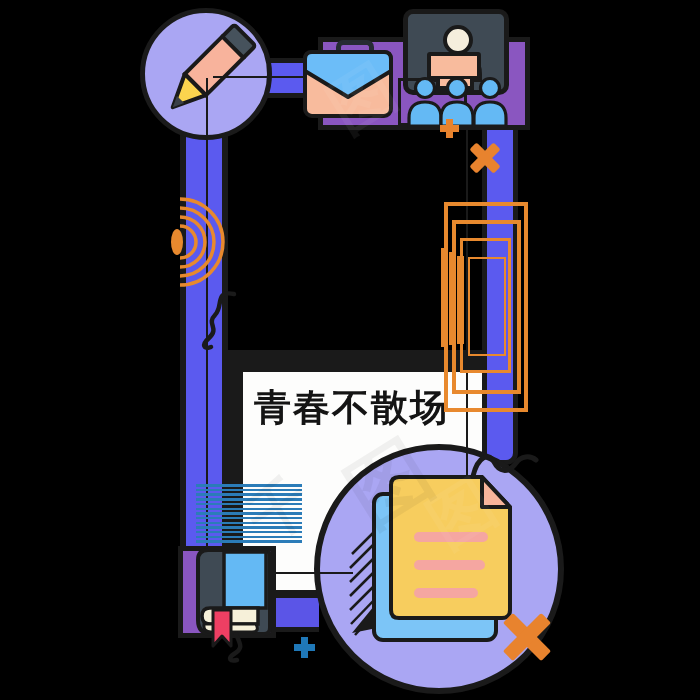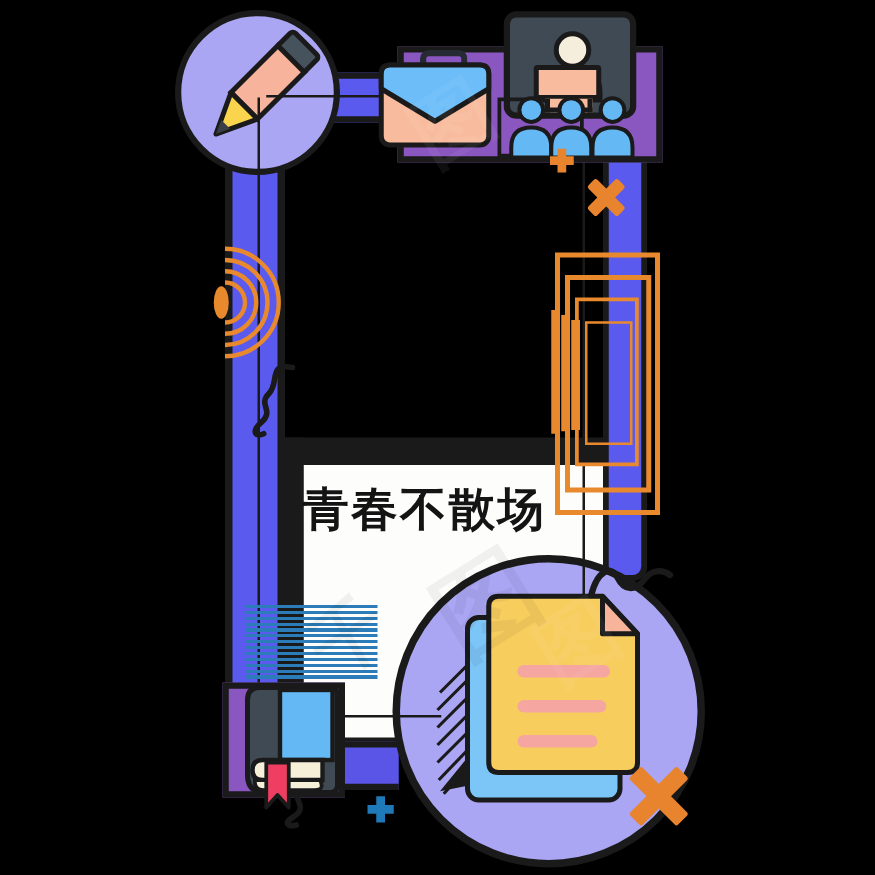--- a/index.html
+++ b/index.html
@@ -14,21 +14,21 @@
 </style>
 </head>
 <body>
 
 <div id="stage">
 
   <div class="abs" style="left:228px;top:350px;width:262px;height:23px;background:#1a1a1a;z-index:1;"></div>
   <div class="abs" style="left:228px;top:350px;width:15px;height:244px;background:#1a1a1a;z-index:1;"></div>
 
   <div class="abs" style="left:243px;top:372px;width:245px;height:222px;background:#fdfdfc;border-bottom:4px solid #1a1a1a;z-index:2;"></div>
-  <div class="abs title" style="left:242px;top:383px;z-index:3;">青春不散场</div>
+  <div class="abs title" style="left:254px;top:383px;z-index:3;">青春不散场</div>
 
   <div class="abs" style="left:180px;top:70px;width:48px;height:483px;background:#5b5aef;border-left:6px solid #1a1a1a;border-right:6px solid #1a1a1a;z-index:4;"></div>
   <div class="abs" style="left:265px;top:58px;width:55px;height:40px;background:#5b5aef;border-top:5px solid #1a1a1a;border-bottom:5px solid #1a1a1a;z-index:4;"></div>
   <div class="abs" style="left:482px;top:125px;width:36px;height:340px;background:#5b5aef;border:5px solid #1a1a1a;border-top:none;border-radius:0 0 12px 12px;z-index:4;"></div>
   <div class="abs" style="left:275px;top:593px;width:44px;height:39px;background:#5b55e7;border-top:5px solid #1a1a1a;border-bottom:5px solid #1a1a1a;z-index:4;"></div>
 
   <div class="abs" style="left:140px;top:8px;width:132px;height:132px;border-radius:50%;background:#aaa6f3;border:5px solid #1a1a1a;z-index:5;overflow:hidden;">
     <svg width="122" height="122" viewBox="0 0 122 122">
       <g transform="rotate(45 61 61)">
         <rect x="46" y="6" width="30" height="19" rx="3" fill="#46525c" stroke="#1a1a1a" stroke-width="4"></rect>

